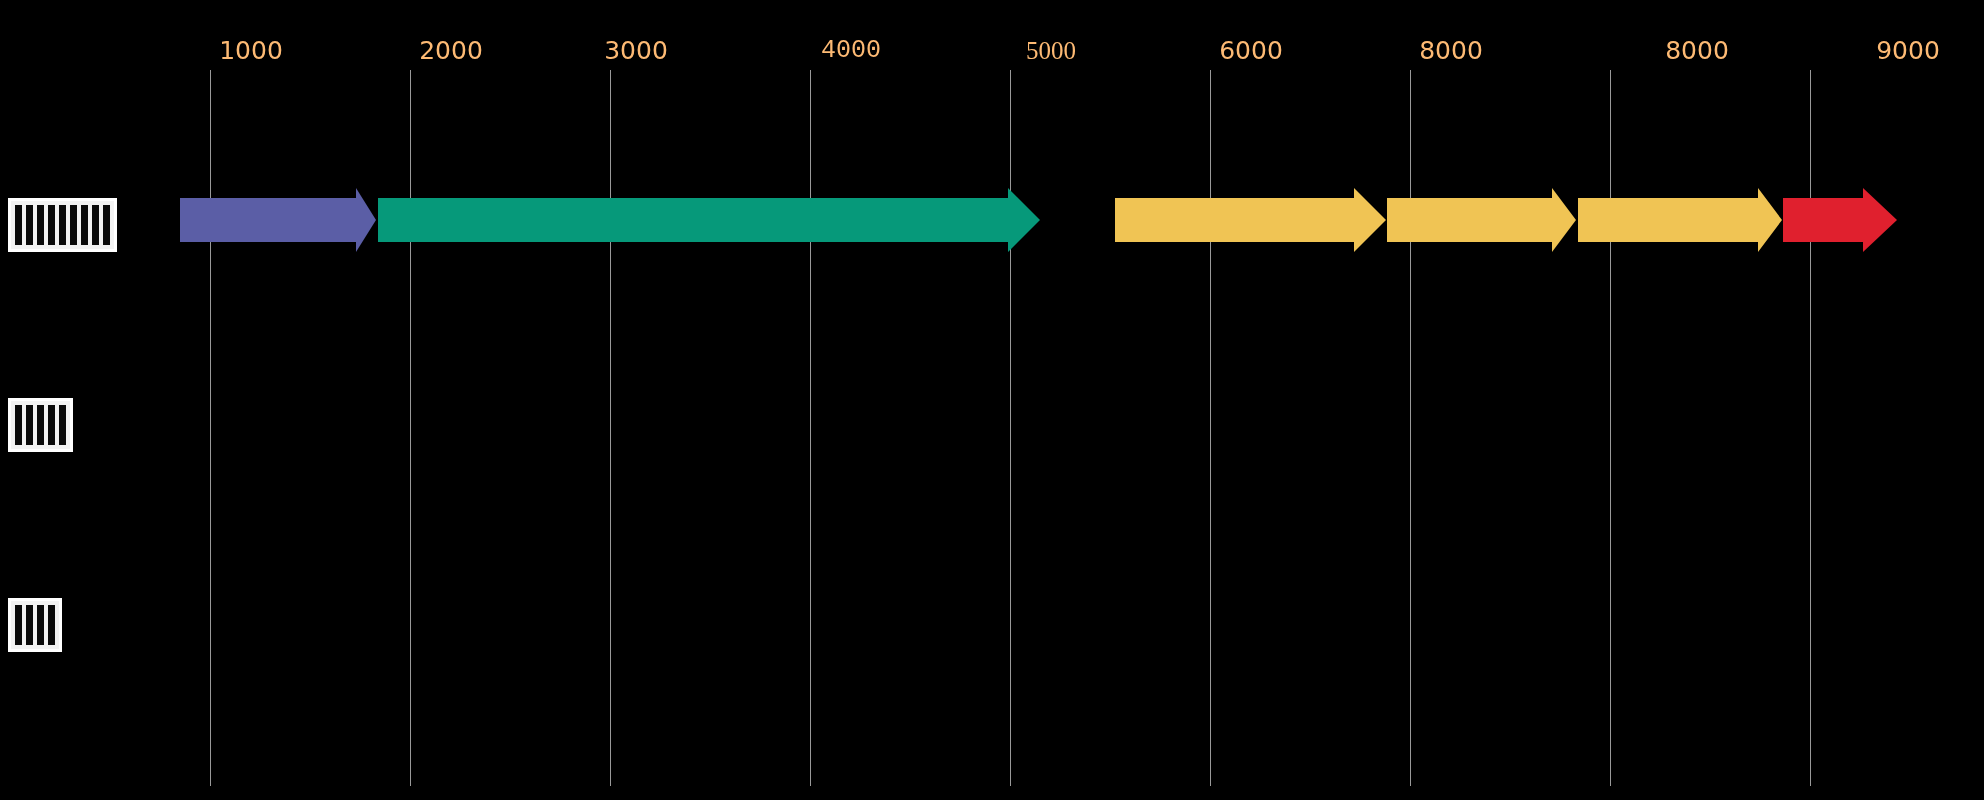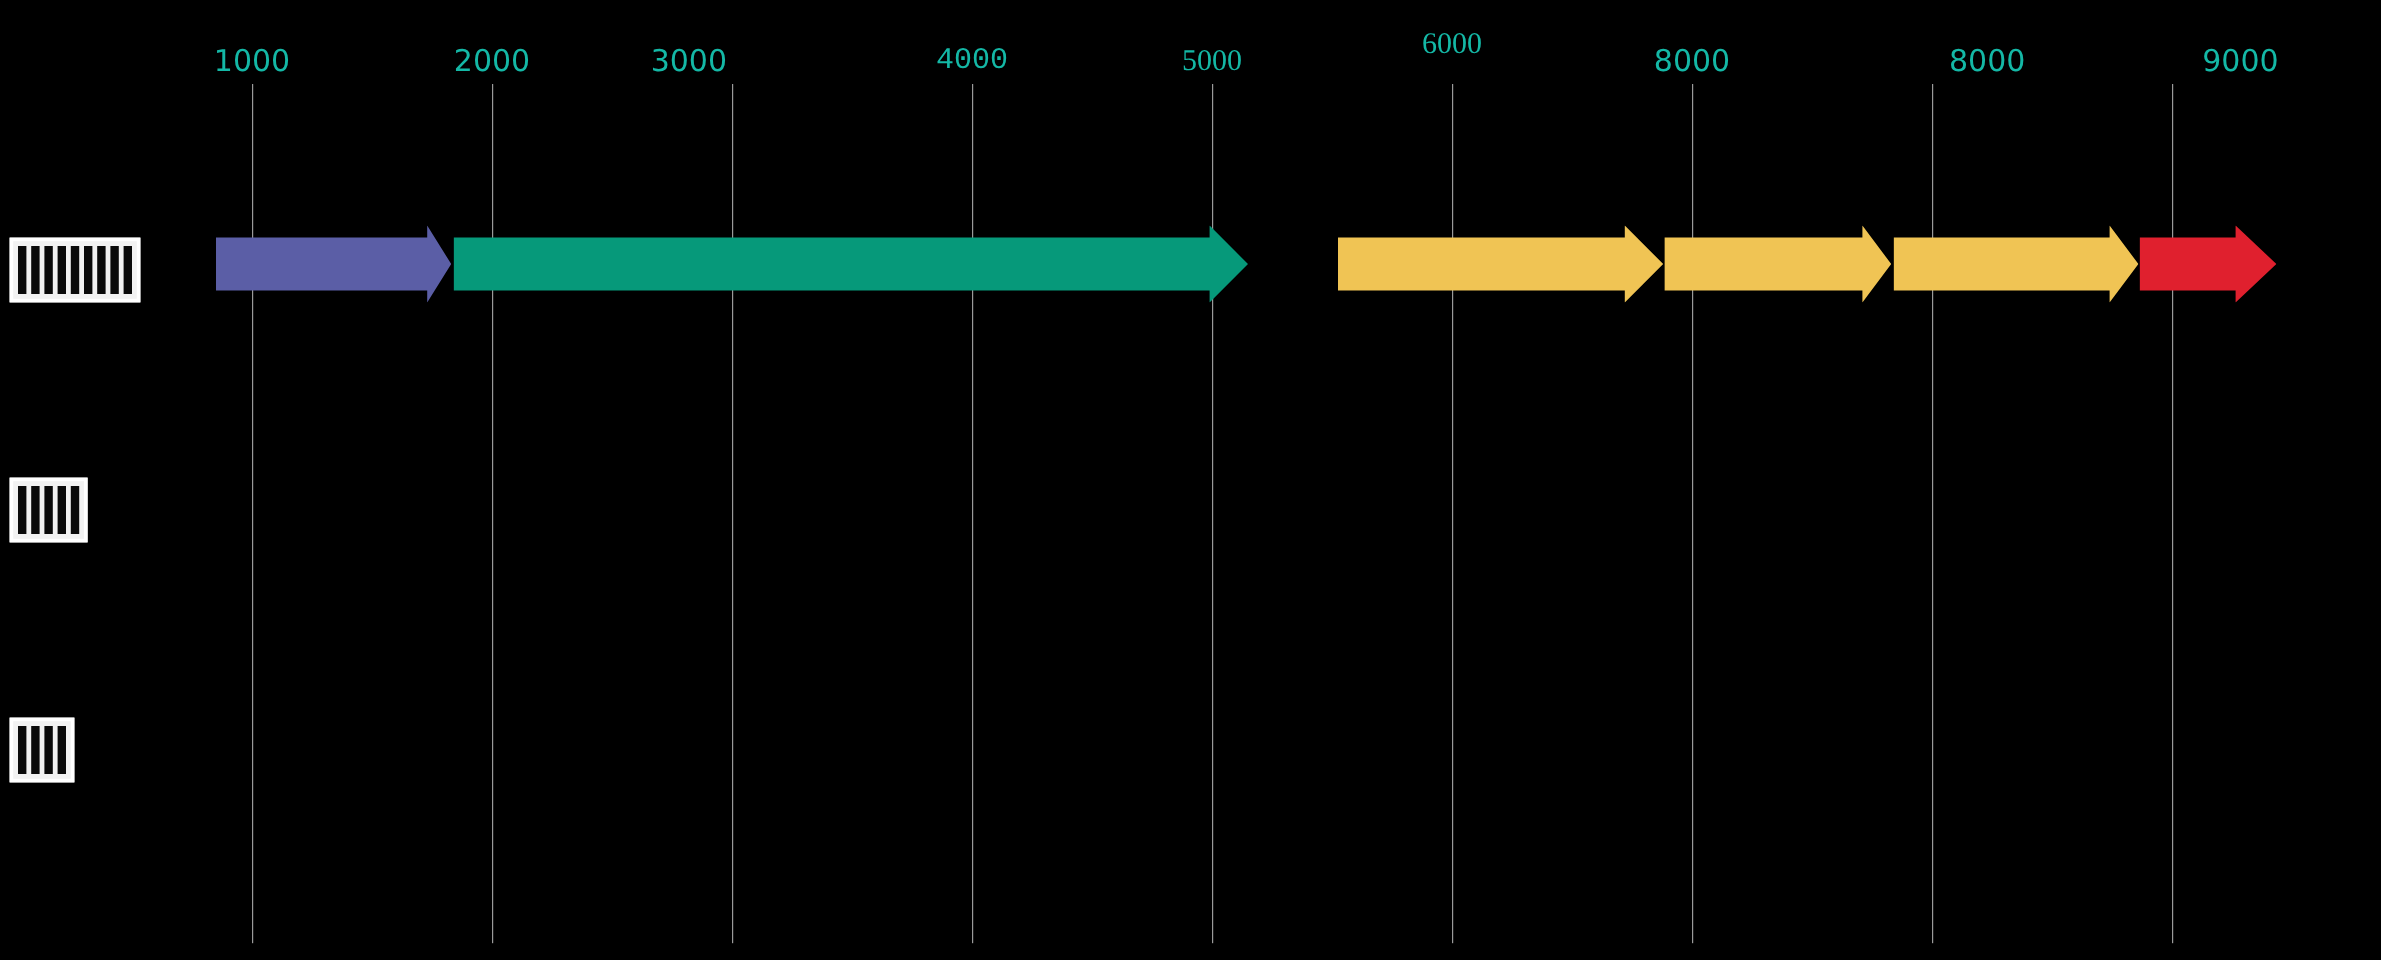--- a/index.html
+++ b/index.html
@@ -26,26 +26,27 @@
   .axis-layer {
     position: absolute;
     left: 0; top: 0;
     width: 1984px;
     height: 800px;
     pointer-events: none;
   }
   .tick-label {
     position: absolute;
     transform: translateX(-50%);
-    color: #14b8a6;
+    color: #fdba74;
     font-size: 25px;
     line-height: 25px;
     letter-spacing: 0px;
     white-space: nowrap;
     font-family: "DejaVu Sans", "Liberation Sans", sans-serif;
+    margin-left: 41px;
   }
   .gridline {
     position: absolute;
     width: 1px;
     background: #9a9a9a;
   }
 
   
   .track-label {
     position: absolute;
@@ -85,24 +86,24 @@
 </style>
 </head>
 <body>
 
 <div id="viewer">
 
   <div class="axis-layer">
     <div id="tick-labels">
         <div class="tick-label" style="left: 210px; top: 38px;">1000</div>
         <div class="tick-label" style="left: 410px; top: 38px;">2000</div>
-        <div class="tick-label" style="left: 574px; top: 38px; text-align: center;">3000</div>
+        <div class="tick-label" style="left: 595px; top: 38px; text-align: center;">3000</div>
         <div class="tick-label" style="left: 810px; top: 38px; font-family: Liberation Mono, monospace;">4000</div>
         <div class="tick-label" style="left: 1010px; top: 38px; font-family: Liberation Serif, serif;">5000</div>
-        <div class="tick-label" style="left: 1210px; top: 24px; font-family: Liberation Serif, serif;">6000</div>
+        <div class="tick-label" style="left: 1210px; top: 38px;">6000</div>
         <div class="tick-label" style="left: 1410px; top: 38px;">8000</div>
         <div class="tick-label" style="left: 1656px; top: 38px;">8000</div>
         <div class="tick-label" style="left: 1867px; top: 38px;">9000</div>
       </div>
     <div id="gridlines">
         <div class="gridline" style="left: 210px; top: 70px; height: 716px; background: rgb(154, 154, 154);"></div>
         <div class="gridline" style="left: 410px; top: 70px; height: 716px; background: rgb(154, 154, 154);"></div>
         <div class="gridline" style="left: 610px; top: 70px; height: 716px; background: rgb(154, 154, 154);"></div>
         <div class="gridline" style="left: 810px; top: 70px; height: 716px; background: rgb(154, 154, 154);"></div>
         <div class="gridline" style="left: 1010px; top: 70px; height: 716px; background: rgb(154, 154, 154);"></div>

